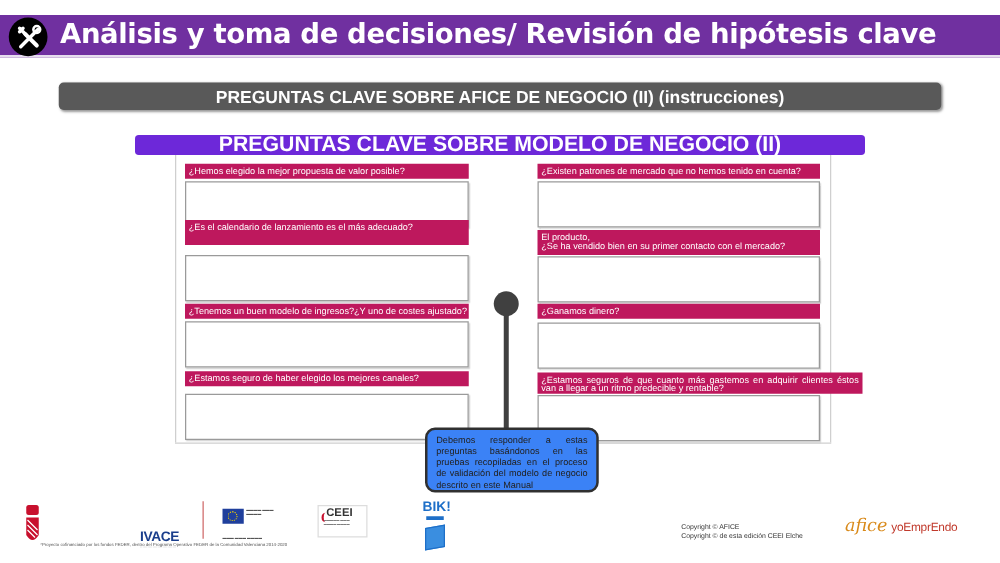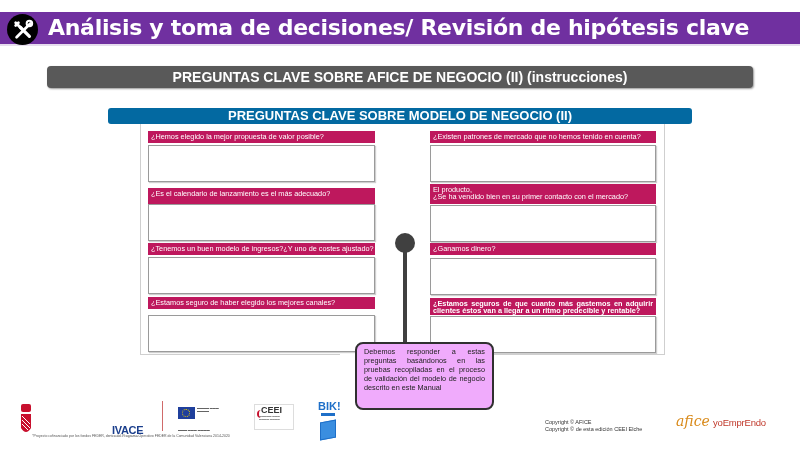--- a/index.html
+++ b/index.html
@@ -4,53 +4,53 @@
 <style>
   * { box-sizing: border-box; margin: 0; padding: 0; }
   html, body { width: 800px; height: 450px; background: #ffffff; overflow: hidden; }
   body { position: relative; font-family: "Liberation Sans", sans-serif; }
 
   .header { position: absolute; left: 0; top: 0; width: 800px; height: 34px; background: #7030A0; border-bottom: 2px solid #E6DDEE; margin-top: 12px; }
   .header .icon-circle { position: absolute; left: 7px; top: 2px; width: 31px; height: 31px; border-radius: 50%; background: #000; display: flex; align-items: center; justify-content: center; }
   .header .title { position: absolute; left: 48px; top: 3px; font-size: 22px; font-weight: bold; color: #fff; font-family: "DejaVu Sans", sans-serif; letter-spacing: -0.3px; white-space: nowrap; }
 
   .banner { position: absolute; left: 47px; top: 66px; width: 706px; height: 22px; background: #595959; border-radius: 4px; color: #fff; font-size: 14px; font-weight: bold; text-align: center; line-height: 22px; box-shadow: 1px 1px 2px #999; }
-  .subbanner { position: absolute; left: 108px; top: 108px; width: 584px; height: 16px; background: #0369a1; border-radius: 3px; color: #fff; font-size: 13px; font-weight: bold; text-align: center; line-height: 16px; }
+  .subbanner { position: absolute; left: 108px; top: 108px; width: 584px; height: 16px; background: #6d28d9; border-radius: 3px; color: #fff; font-size: 17px; font-weight: bold; text-align: center; line-height: 16px; }
 
   .frame-line { position: absolute; background: #cfcfcf; }
 
   .q-label { position: absolute; background: #be185d; color: #fff; font-size: 7.3px; line-height: 8px; padding: 2px 3px; white-space: nowrap; overflow: hidden; }
   .q-label.two { white-space: normal; line-height: 7px; padding: 2px 3px; }
   .q-label.justify { white-space: normal; text-align: justify; text-align-last: left; }
   .q-box { position: absolute; background: #fff; border: 1px solid #9a9a9a; box-shadow: 1px 1px 1px #cfcfcf; }
 
   .pin-head { position: absolute; left: 395px; top: 233px; width: 20px; height: 20px; border-radius: 50%; background: #404040; }
   .pin-stem { position: absolute; left: 403px; top: 245px; width: 4px; height: 99px; background: #404040; }
 
-  .callout { position: absolute; left: 355px; top: 342px; width: 139px; height: 68px; background: #f0abfc; border: 2px solid #303030; border-radius: 8px; padding: 3px 7px; font-size: 7.3px; line-height: 9px; color: #222; text-align: justify; text-align-last: left; }
+  .callout { position: absolute; left: 340px; top: 342px; width: 139px; height: 52px; background: #3b82f6; border: 2px solid #303030; border-radius: 8px; padding: 3px 7px; font-size: 7.3px; line-height: 9px; color: #222; text-align: justify; text-align-last: left; }
 
   .footer-logo { position: absolute; }
   .gv { left: 20px; top: 404px; width: 100px; height: 32px; }
   .gv .shield { position: absolute; left: 0; top: 0; width: 12px; height: 32px; }
   .gv .name { position: absolute; left: 16px; top: 3px; font-size: 10px; line-height: 11px; font-weight: bold; color: #C8102E; letter-spacing: 0.2px; }
   .ivace { left: 112px; top: 424px; width: 40px; height: 22px; }
   .ivace .name { font-size: 11px; color: #1a3e8c; font-weight: bold; letter-spacing: -0.3px; }
   .ivace .sub { font-size: 3px; color: #777; line-height: 3px; }
   .divider-v { position: absolute; left: 162px; top: 401px; width: 1px; height: 30px; background: #d06a6a; }
   .eu { left: 178px; top: 407px; width: 48px; height: 22px; }
   .eu .flag { width: 17px; height: 12px; background: #1f3f9c; display: inline-block; vertical-align: top; position: relative; }
   .eu .flag::after { content: ""; position: absolute; left: 4px; top: 2px; width: 8px; height: 8px; border-radius: 50%; border: 1px dotted #f0d000; box-sizing: border-box; }
   .eu .txt { display: inline-block; width: 26px; font-size: 3px; line-height: 3px; color: #555; margin-left: 2px; vertical-align: top; }
   .eu .bottom { font-size: 3px; color: #555; margin-top: 3px; }
   .footnote { position: absolute; left: 32px; top: 434px; width: 198px; font-size: 3.5px; line-height: 4px; color: #555; text-align: center; }
   .ceei { left: 254px; top: 404px; width: 40px; height: 26px; border: 1px solid #ddd; }
   .ceei .name { font-size: 9px; font-weight: bold; color: #333; padding-left: 6px; }
   .ceei .swoosh { position: absolute; left: 2px; top: 5px; width: 8px; height: 8px; border-left: 2px solid #c8102e; border-radius: 50%; }
   .ceei .sub { font-size: 2.5px; color: #777; line-height: 3px; padding-left: 4px; }
-  .bik { left: 318px; top: 400px; width: 20px; height: 44px; }
+  .bik { left: 338px; top: 400px; width: 20px; height: 44px; }
   .bik .name { font-size: 11px; font-weight: bold; color: #1e6fc8; line-height: 12px; }
   .bik .bar { width: 14px; height: 3px; background: #1e6fc8; margin: 1px auto; }
   .bik .cube { width: 16px; height: 18px; background: #3a8ee0; margin: 5px auto 0; transform: skewY(-10deg); border: 1px solid #1e6fc8; }
 
   .copyright { position: absolute; left: 545px; top: 419px; font-size: 5.5px; line-height: 7px; color: #333; }
   .afice { position: absolute; left: 676px; top: 413px; font-family: "DejaVu Serif", serif; font-style: italic; font-size: 14px; color: #d98a1a; }
   .yoemp { position: absolute; left: 713px; top: 417px; font-size: 9.5px; color: #c0392b; letter-spacing: -0.2px; }
 </style>
 </head>
 <body>
@@ -72,42 +72,42 @@
 <div class="subbanner">PREGUNTAS CLAVE SOBRE MODELO DE NEGOCIO (II)</div>
 
 <div class="frame-line" style="left:140px; top:124px; width:1px; height:230px;"></div>
 <div class="frame-line" style="left:664px; top:124px; width:1px; height:230px;"></div>
 <div class="frame-line" style="left:140px; top:354px; width:200px; height:1px;"></div>
 <div class="frame-line" style="left:479px; top:354px; width:186px; height:1px;"></div>
 
 <div class="q-label" style="left:148px; top:131px; width:227px; height:12px;">¿Hemos elegido la mejor propuesta de valor posible?</div>
 <div class="q-box" style="left:148px; top:145px; width:227px; height:37px;"></div>
 
-<div class="q-label" style="left:148px; top:188px; width:227px; height:20px;">¿Es el calendario de lanzamiento es el más adecuado?</div>
+<div class="q-label" style="left:148px; top:176px; width:227px; height:20px;">¿Es el calendario de lanzamiento es el más adecuado?</div>
 <div class="q-box" style="left:148px; top:204px; width:227px; height:37px;"></div>
 
 <div class="q-label" style="left:148px; top:243px; width:227px; height:12px;">¿Tenemos un buen modelo de ingresos?¿Y uno de costes ajustado?</div>
 <div class="q-box" style="left:148px; top:257px; width:227px; height:37px;"></div>
 
 <div class="q-label" style="left:148px; top:297px; width:227px; height:12px;">¿Estamos seguro de haber elegido los mejores canales?</div>
 <div class="q-box" style="left:148px; top:315px; width:227px; height:37px;"></div>
 
 <div class="q-label" style="left:430px; top:131px; width:226px; height:12px;">¿Existen patrones de mercado que no hemos tenido en cuenta?</div>
 <div class="q-box" style="left:430px; top:145px; width:226px; height:37px;"></div>
 
 <div class="q-label two" style="left:430px; top:184px; width:226px; height:20px;">
   <div>El producto,</div>
   <div>¿Se ha vendido bien en su primer contacto con el mercado?</div>
 </div>
 <div class="q-box" style="left:430px; top:205px; width:226px; height:37px;"></div>
 
 <div class="q-label" style="left:430px; top:243px; width:226px; height:12px;">¿Ganamos dinero?</div>
 <div class="q-box" style="left:430px; top:258px; width:226px; height:37px;"></div>
 
-<div class="q-label two justify" style="left:430px; top:298px; width:226px; height:17px;font-weight:bold;">¿Estamos seguros de que cuanto más gastemos en adquirir clientes éstos van a llegar a un ritmo predecible y rentable?</div>
+<div class="q-label two justify" style="left:430px; top:298px; width:260px; height:17px;">¿Estamos seguros de que cuanto más gastemos en adquirir clientes éstos van a llegar a un ritmo predecible y rentable?</div>
 <div class="q-box" style="left:430px; top:316px; width:226px; height:37px;"></div>
 
 <div class="pin-stem"></div>
 <div class="pin-head"></div>
 <div class="callout">Debemos responder a estas preguntas basándonos en las pruebas recopiladas en el proceso de validación del modelo de negocio descrito en este Manual</div>
 
 <div class="footer-logo gv">
   <svg class="shield" viewBox="0 0 12 32">
     <rect x="1" y="0" width="10" height="8" fill="#c8102e" rx="2"></rect>
     <path d="M1 10 h10 v14 q-5 8 -10 0 z" fill="#c8102e"></path>

